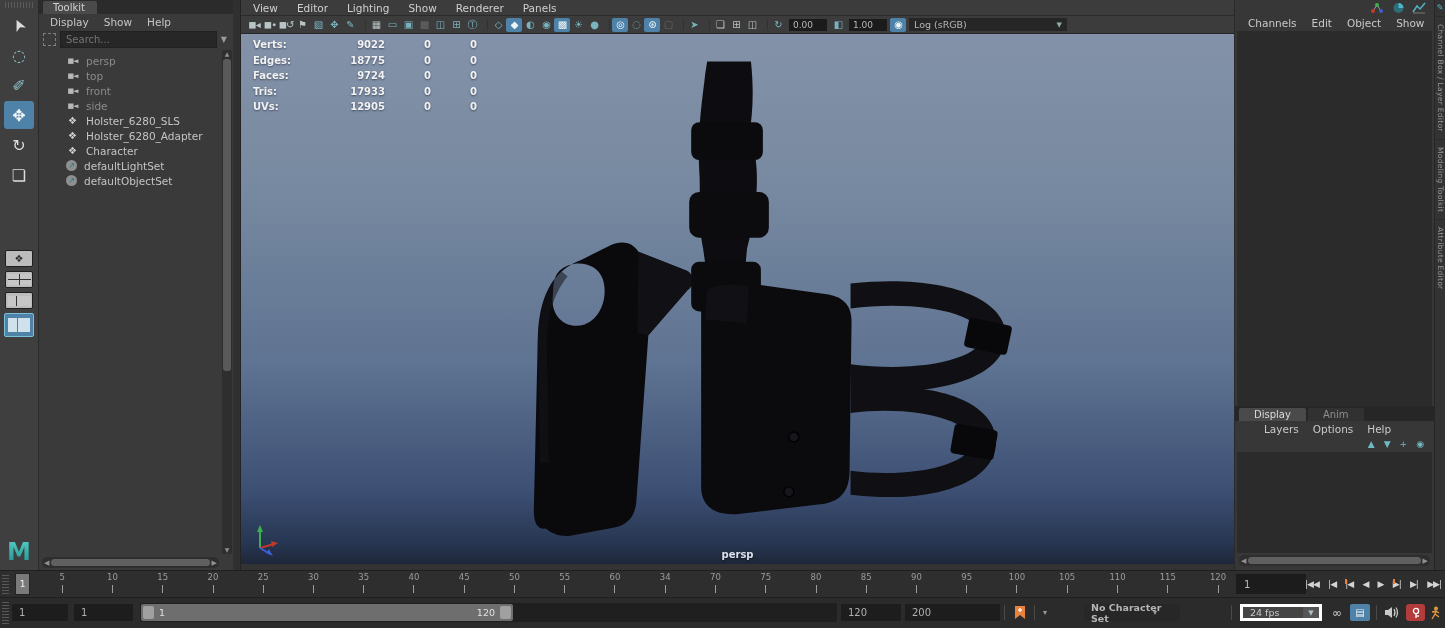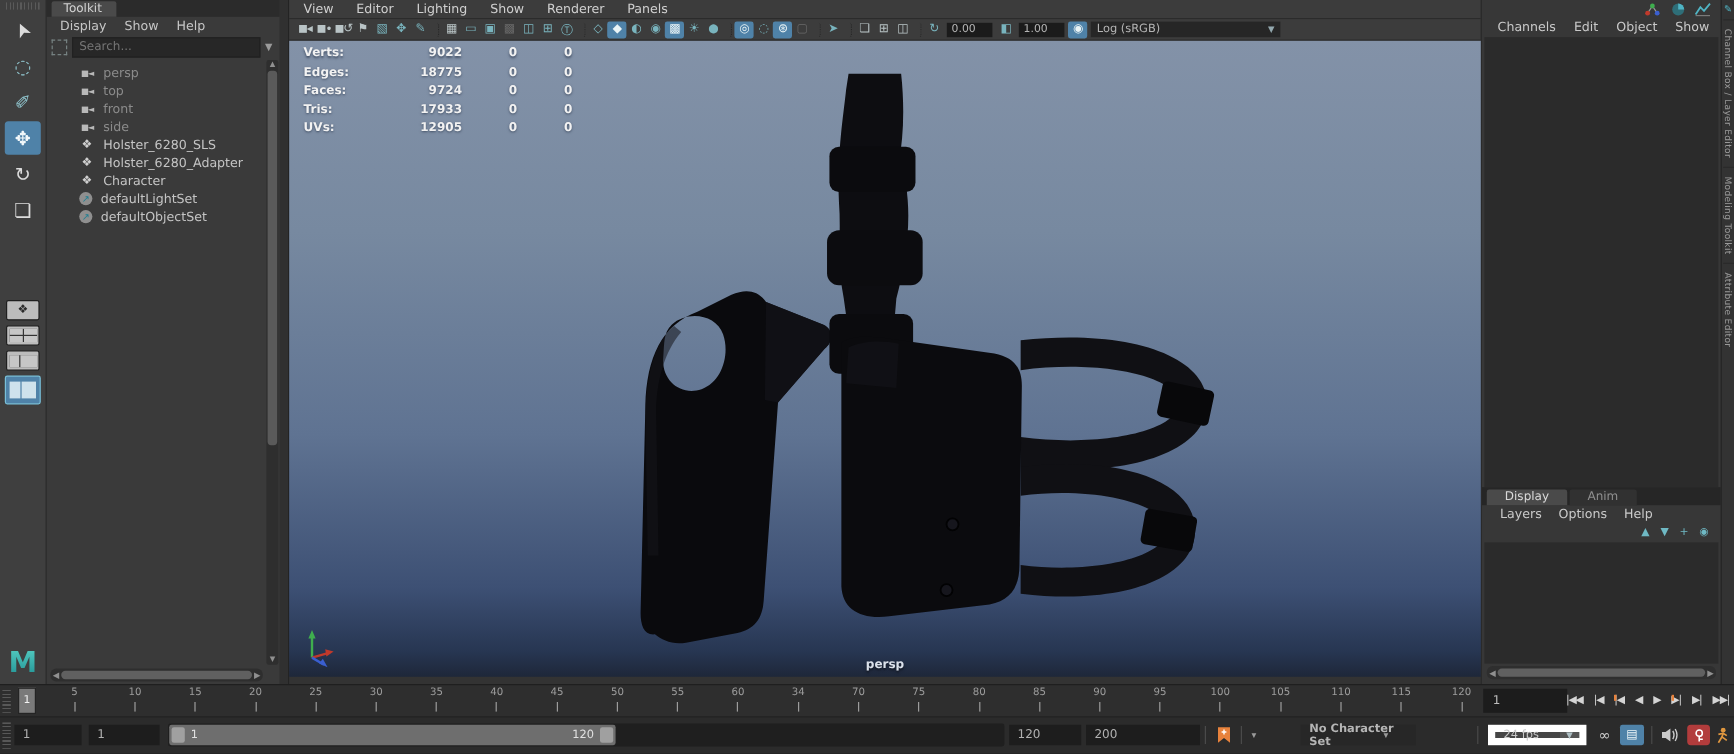--- a/index.html
+++ b/index.html
@@ -87,21 +87,21 @@
 
   
   #rightpanel{width:199px;background:#373737;border-left:1px solid #2a2a2a;display:flex;flex-direction:column;}
   .rp-topicons{height:14px;display:flex;justify-content:flex-end;align-items:center;gap:7px;padding:1px 8px 0 0;}
   .rp-menus{height:16px;display:flex;gap:15px;padding:0 13px;align-items:center;font-size:10.5px;color:#c9c9c9;}
   .rp-channelarea{height:375px;background:#2b2b2b;margin:0 2px;}
   .rp-layertabs{height:15px;background:#262626;display:flex;gap:2px;padding-left:4px;align-items:flex-end;}
   .rp-tab{font-size:10px;padding:1px 15px;border-radius:2px 2px 0 0;}
   .rp-tab.active{background:#4a4a4a;color:#dadada;}
   .rp-tab.inactive{background:#313131;color:#8f8f8f;}
-  .rp-layermenus{height:15px;display:flex;gap:14px;padding:0 15px;align-items:center;font-size:10.5px;color:#c9c9c9;}
+  .rp-layermenus{height:15px;display:flex;gap:14px;padding:0 29px;align-items:center;font-size:10.5px;color:#c9c9c9;}
   .rp-layericons{height:15px;display:flex;justify-content:flex-end;align-items:center;gap:9px;padding-right:10px;}
   .layer-ico{font-size:9px;color:#6fb9c4;}
   .rp-layerarea{flex:1;background:#2b2b2b;margin:1px 2px;}
   .rp-hscroll{height:11px;margin:1px 4px 4px;background:#2e2e2e;border-radius:5px;display:flex;align-items:center;padding:0 2px;gap:2px;}
   .rp-hscroll .arr{font-size:7px;color:#909090;}
   .rp-hscroll .thumb{flex:1;height:7px;background:#606060;border-radius:4px;}
 
   
   #tabstrip{width:10px;background:#333;border-left:1px solid #262626;display:flex;flex-direction:column;align-items:center;}
   .strip-ico{font-size:8px;color:#4fb4c4;padding:3px 0 4px;}
@@ -131,21 +131,21 @@
   .rb-track{position:absolute;left:140px;width:697px;top:5px;height:19px;background:#1f1f1f;border-radius:2px;}
   .rb-bar{position:absolute;left:1px;width:372px;top:1px;bottom:1px;background:#6e6e6e;border-radius:2px;
           display:flex;align-items:center;justify-content:space-between;color:#e0e0e0;font-size:9.5px;}
   .rb-handle{width:11px;height:13px;background:#a0a0a0;border-radius:2px;margin:0 2px;flex:none;}
   .rb-bar .lab{padding:0 3px;}
   .rb-sep{position:absolute;top:7px;height:15px;width:1px;background:#4a4a4a;}
   .rb-ico{position:absolute;top:6px;height:17px;display:flex;align-items:center;justify-content:center;}
   .rb-caret{color:#9a9a9a;font-size:8px;}
   .rb-drop{position:absolute;top:6px;height:17px;background:#272727;color:#b5b5b5;font-size:9.5px;display:flex;
            align-items:center;padding-left:7px;box-sizing:border-box;}
-  .fps-dd{position:absolute;top:6px;height:17px;background:#454545;display:flex;align-items:center;box-sizing:border-box;border:6px solid #ffffff;}
+  .fps-dd{position:absolute;top:6px;height:17px;background:#454545;display:flex;align-items:center;box-sizing:border-box;border:3px solid #ffffff;}
   .fps-dd .lab{flex:1;font-size:9.5px;color:#c8c8c8;padding-left:7px;}
   .fps-dd .btn{width:16px;height:100%;background:#555;display:flex;align-items:center;justify-content:center;color:#aebfc4;font-size:7px;}
   .sq-btn{border-radius:2px;display:flex;align-items:center;justify-content:center;}
   .blue-btn{background:#4f82a8;}
   .red-btn{background:#b23c3c;border-radius:3px;}
 </style>
 </head>
 <body>
 
 <div id="app">

